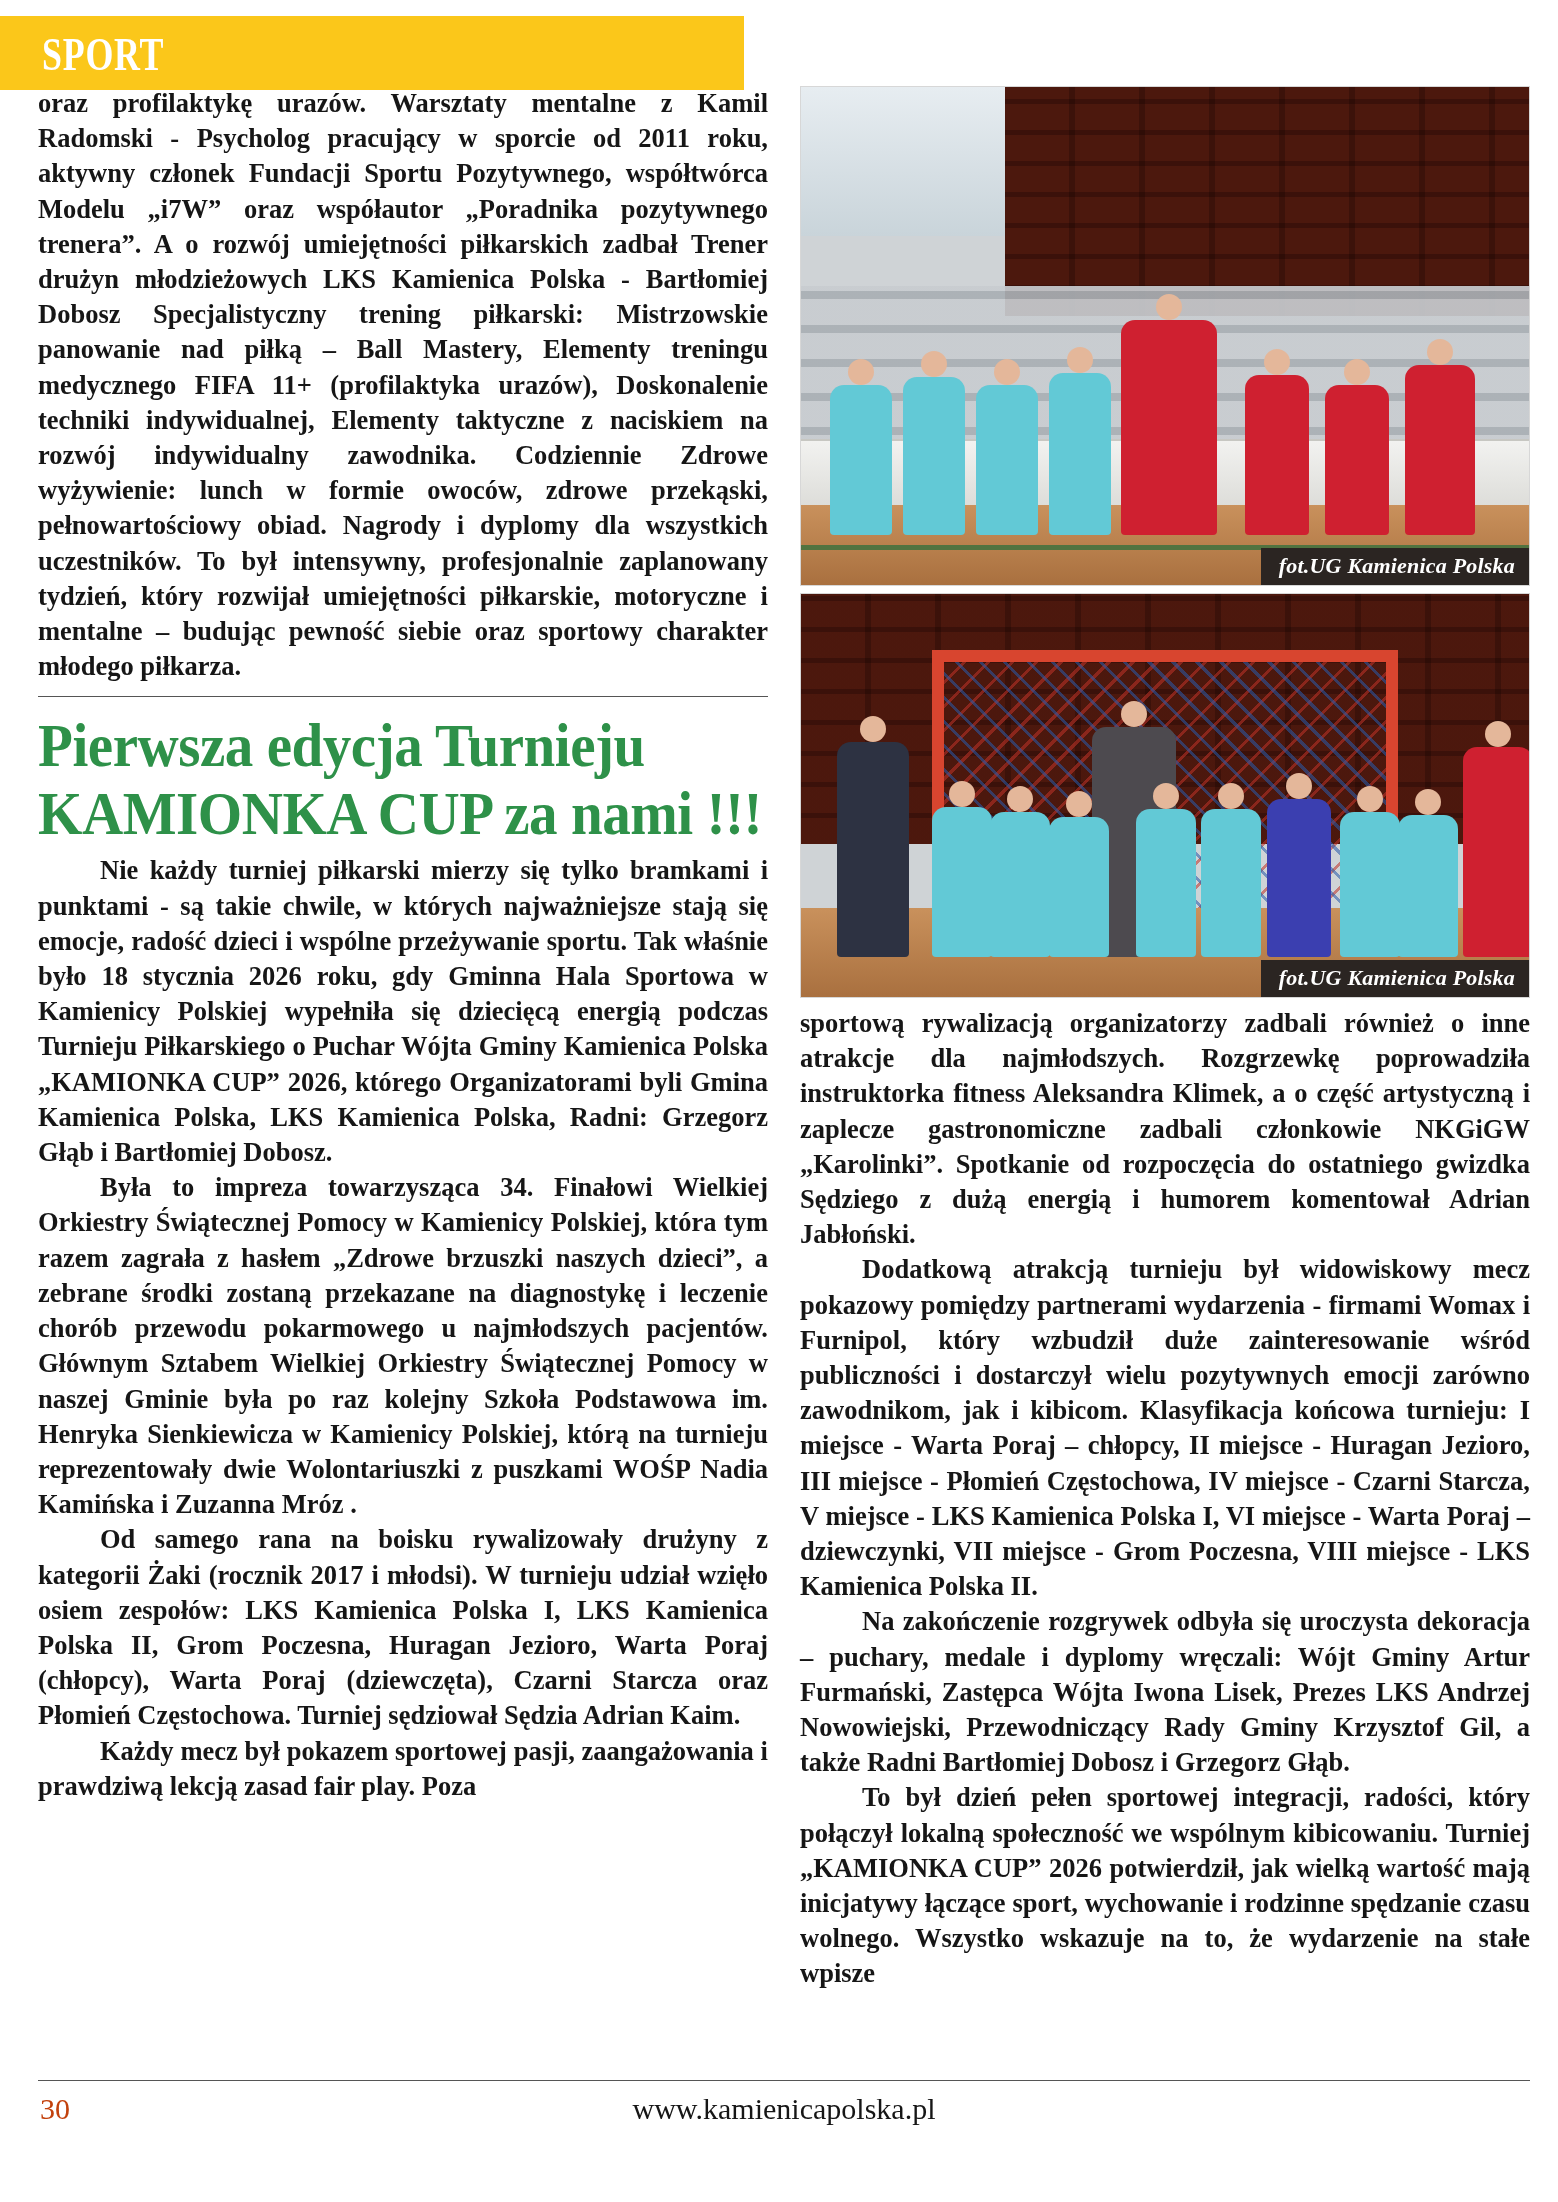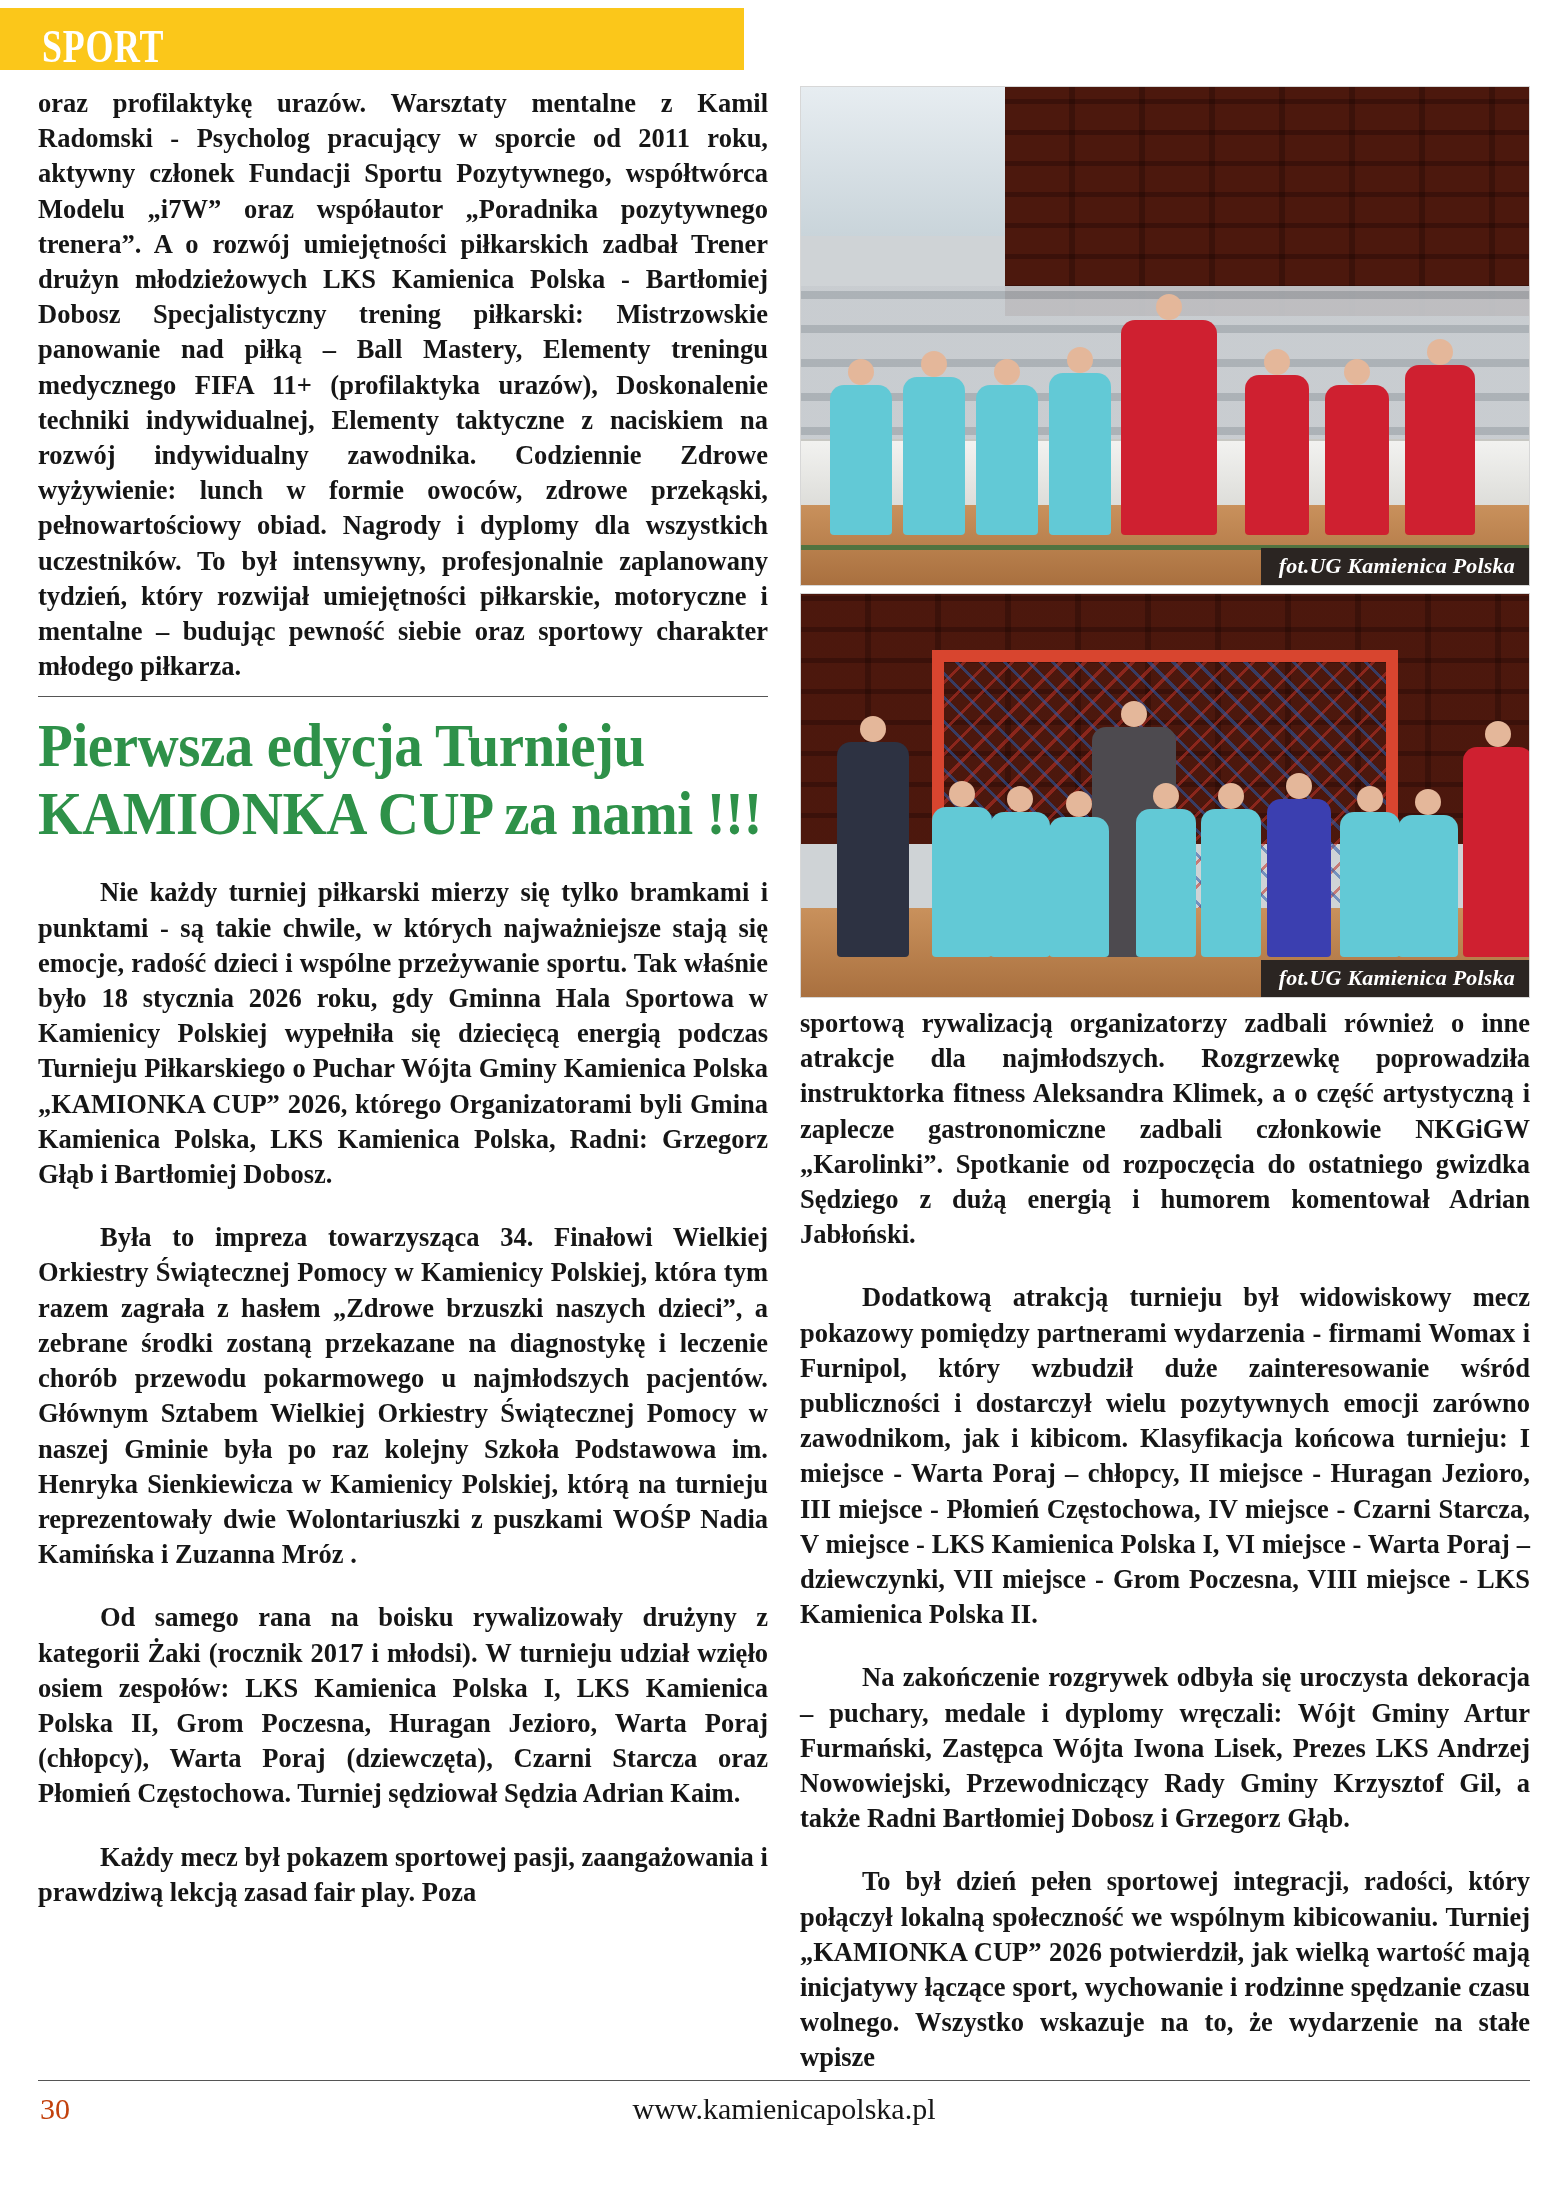--- a/index.html
+++ b/index.html
@@ -14,23 +14,23 @@
     position: relative;
     font-family: "Liberation Serif", "DejaVu Serif", serif;
     color: #1a1a1a;
     overflow: hidden;
   }
 
   
   #header-banner {
     position: absolute;
     left: 0;
-    top: 8px;
+    top: 16px;
     width: 744px;
-    height: 62px;
+    height: 74px;
     background: #FBC71A;
   }
   #section-title {
     position: absolute;
     left: 42px;
     top: 14px;
     font-family: "Liberation Serif", "DejaVu Serif", serif;
     font-weight: 700;
     font-size: 46px;
     letter-spacing: 1px;
@@ -69,21 +69,20 @@
     line-height: 35.2px;
     text-align: justify;
     text-justify: inter-word;
     hyphens: none;
     color: #161616;
     margin: 0;
     font-weight: bold;
   }
   .body-text.indent {
     text-indent: 62px;
-    margin-top: 28px;
   }
   .signature {
     font-family: "Liberation Serif", "DejaVu Serif", serif;
     font-size: 26.5px;
     line-height: 35.2px;
     text-align: right;
     margin: 2px 0 0 0;
     color: #161616;
   }
 

